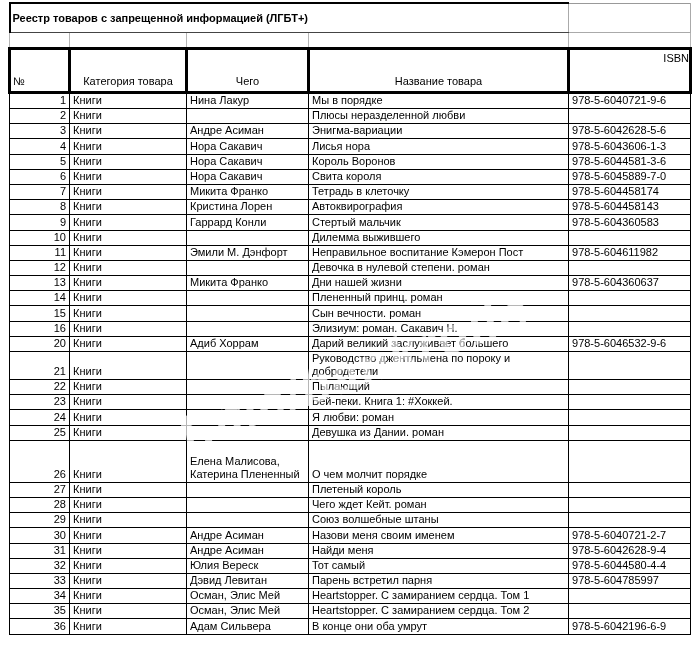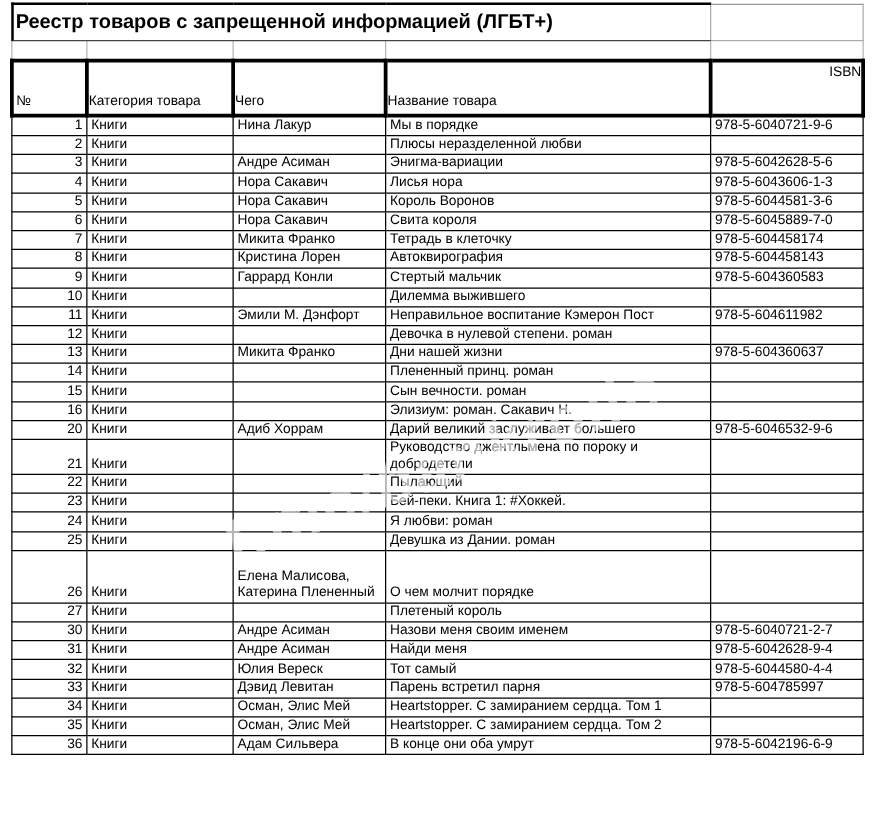--- a/index.html
+++ b/index.html
@@ -9,33 +9,33 @@
   }
   table.registry{
     position:absolute;left:8px;top:2px;width:681px;
     border-collapse:collapse;table-layout:fixed;
   }
   
   .title-cell{
     height:25px;vertical-align:middle;
     border-top:2px solid #000;border-left:2px solid #000;
     border-bottom:1px solid #444;border-right:1px solid #aaa;
-    font-size:16px;font-weight:bold;padding:1px 0 2px 2px;
+    font-size:11px;font-weight:bold;padding:1px 0 2px 2px;
     white-space:nowrap;overflow:hidden;
   }
   .title-right-cell{border:1px solid #aaa;border-top:1px solid #999;}
   
   .spacer-row td{height:12px;border:1px solid #b5b5b5;}
   
   .header-row th{
     height:20px;border:3px solid #000;
     font-size:11px;font-weight:normal;background:#fff;
   }
   .h-num{text-align:left;vertical-align:bottom;padding:0 0 4px 2px;}
-  .h-mid{text-align:left;vertical-align:bottom;padding:17px 0 4px 0;}
+  .h-mid{text-align:center;vertical-align:bottom;padding:17px 0 4px 0;}
   .h-isbn{text-align:right;vertical-align:top;padding:2px 0 0 0;}
   
   #data-rows tr{height:15.2px;}
   #data-rows tr.r2{height:26px;}
   #data-rows tr.r4{height:42px;}
   #data-rows td{
     border:1px solid #000;font-size:11px;line-height:13px;
     vertical-align:bottom;padding:0 2px 1px 3px;
     overflow:hidden;word-wrap:break-word;
   }
@@ -244,20 +244,34 @@
           <td class="c-isbn"></td>
         </tr>
         <tr>
           <td class="c-num">27</td>
           <td class="c-cat">Книги</td>
           <td class="c-author"></td>
           <td class="c-title">Плетеный король</td>
           <td class="c-isbn"></td>
         </tr>
         <tr>
+          <td class="c-num">28</td>
+          <td class="c-cat">Книги</td>
+          <td class="c-author"></td>
+          <td class="c-title">Чего ждет Кейт. роман</td>
+          <td class="c-isbn"></td>
+        </tr>
+        <tr>
+          <td class="c-num">29</td>
+          <td class="c-cat">Книги</td>
+          <td class="c-author"></td>
+          <td class="c-title">Союз волшебные штаны</td>
+          <td class="c-isbn"></td>
+        </tr>
+        <tr>
           <td class="c-num">30</td>
           <td class="c-cat">Книги</td>
           <td class="c-author">Андре Асиман</td>
           <td class="c-title">Назови меня своим именем</td>
           <td class="c-isbn">978-5-6040721-2-7</td>
         </tr>
         <tr>
           <td class="c-num">31</td>
           <td class="c-cat">Книги</td>
           <td class="c-author">Андре Асиман</td>

